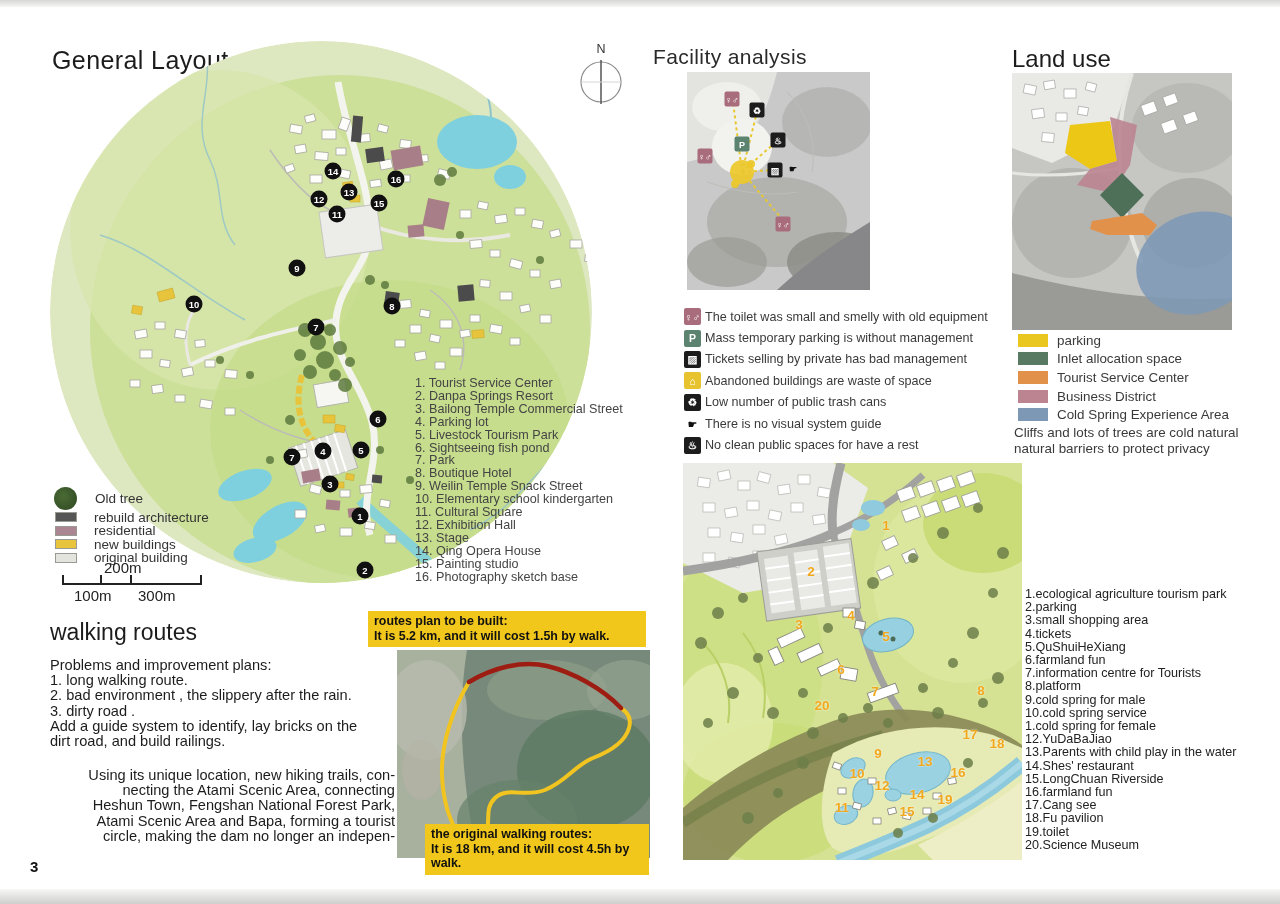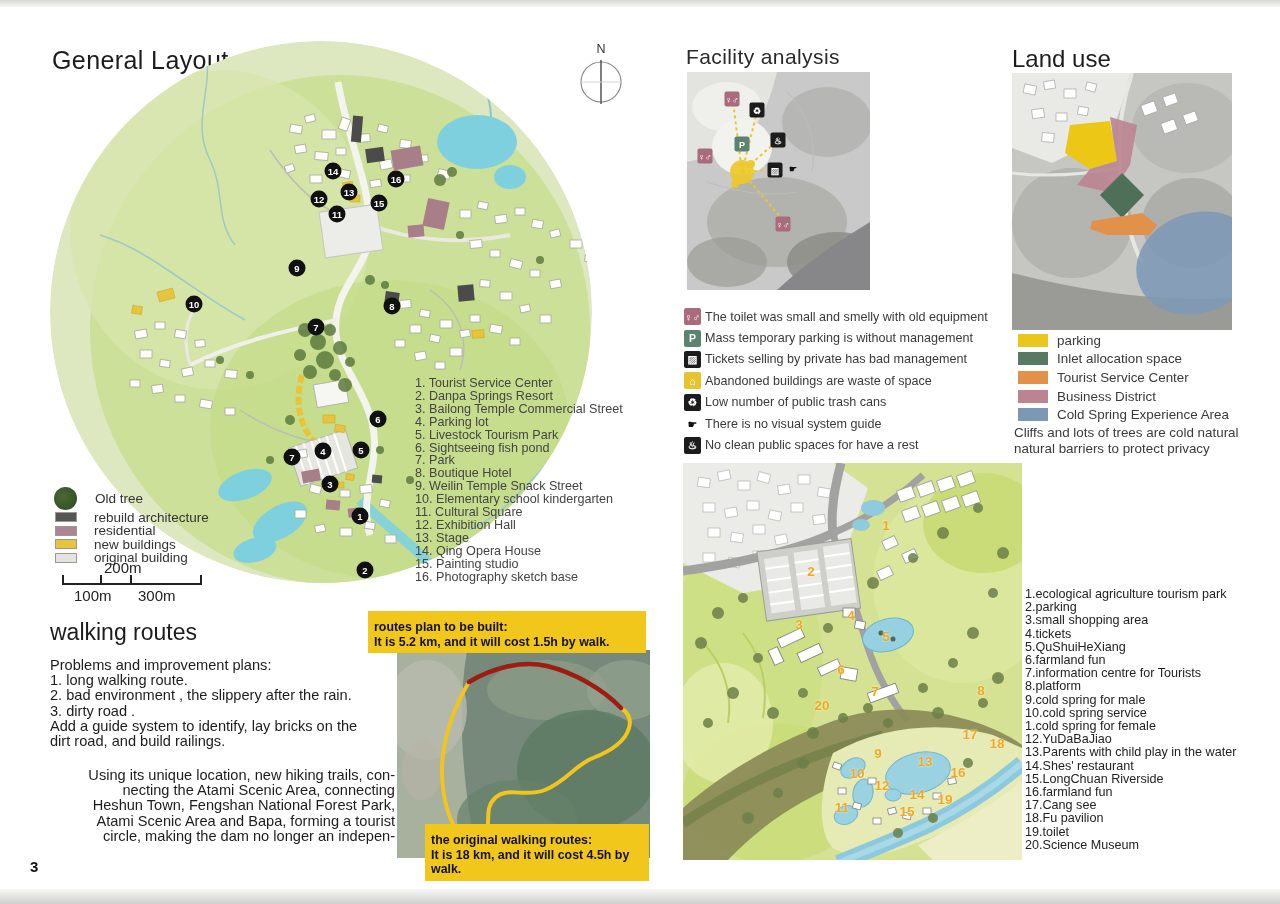--- a/index.html
+++ b/index.html
@@ -5,21 +5,21 @@
   html,body{margin:0;padding:0;background:#ffffff;}
   body{font-family:"Liberation Sans", sans-serif;color:#1f1f1f;}
   .page{position:relative;width:1280px;height:904px;background:#ffffff;overflow:hidden;}
   .edge-top{position:absolute;left:0;top:0;width:100%;height:7px;background:linear-gradient(#d7d7d5,#f6f6f5);}
   .edge-bottom{position:absolute;left:0;bottom:0;width:100%;height:15px;background:linear-gradient(#f7f7f6,#cfcfcd);}
   .abs{position:absolute;}
   h1,h2{margin:0;font-weight:400;color:#1c1c1c;}
 
   
   .gl-title{left:52px;top:46px;font-size:25px;letter-spacing:.4px;}
-  .fa-title{left:686px;top:45px;font-size:21px;letter-spacing:.4px;color:#2a2a2a;}
+  .fa-title{left:653px;top:45px;font-size:21px;letter-spacing:.4px;color:#2a2a2a;}
   .lu-title{left:1012px;top:45px;font-size:24px;}
   .wr-title{left:50px;top:619px;font-size:23px;}
 
   
   .gl-map{left:40px;top:30px;width:620px;height:585px;}
   .gl-marker{position:absolute;width:17px;height:17px;background:#101010;border-radius:50%;
     color:#fff;font-size:9.5px;font-weight:700;display:flex;align-items:center;justify-content:center;
     transform:translate(-50%,-50%);}
   .gl-list{left:415px;top:377px;width:235px;font-size:12.6px;line-height:12.9px;color:#444;}
   .gl-legend{left:52px;top:486px;}
@@ -56,21 +56,21 @@
   .lu-row{display:flex;align-items:center;height:18.6px;}
   .lu-swatch{width:30px;height:13px;}
   .lu-label{margin-left:9px;font-size:13.4px;color:#3a3a3a;white-space:nowrap;}
   .lu-note{left:1014px;top:425px;width:240px;font-size:13.4px;line-height:15.5px;color:#3a3a3a;}
 
   
   .wr-body1{left:50px;top:658px;width:345px;font-size:14.6px;line-height:15.2px;color:#1c1c1c;}
   .wr-body2{left:50px;top:768px;width:345px;font-size:14.6px;line-height:15.2px;color:#1c1c1c;text-align:right;}
   .wr-map{left:397px;top:650px;width:253px;height:208px;}
   .wr-label{background:#f2c71c;color:#111;font-size:12.4px;font-weight:700;line-height:14.5px;
-    padding:9px 6px 4px 6px;}
+    padding:3px 6px 4px 6px;}
   .wr-label-new{left:368px;top:611px;width:266px;}
   .wr-label-orig{left:425px;top:824px;width:212px;}
 
   
   .siteplan{left:683px;top:463px;width:339px;height:397px;}
   .sp-marker{position:absolute;transform:translate(-50%,-50%);color:#f2a81d;font-weight:700;
     font-size:13.5px;text-shadow:0 0 2px rgba(255,255,255,.85);}
   .sp-list{left:1025px;top:588px;width:225px;font-size:12.6px;line-height:13.2px;color:#222;}
 
   .page-num{left:30px;top:858px;font-size:15px;font-weight:700;color:#111;}

